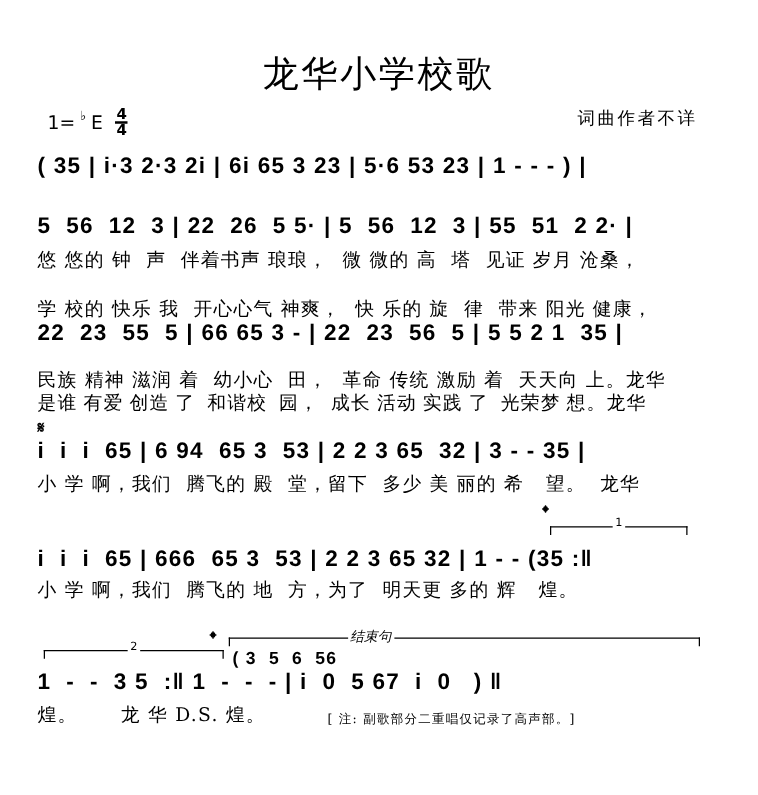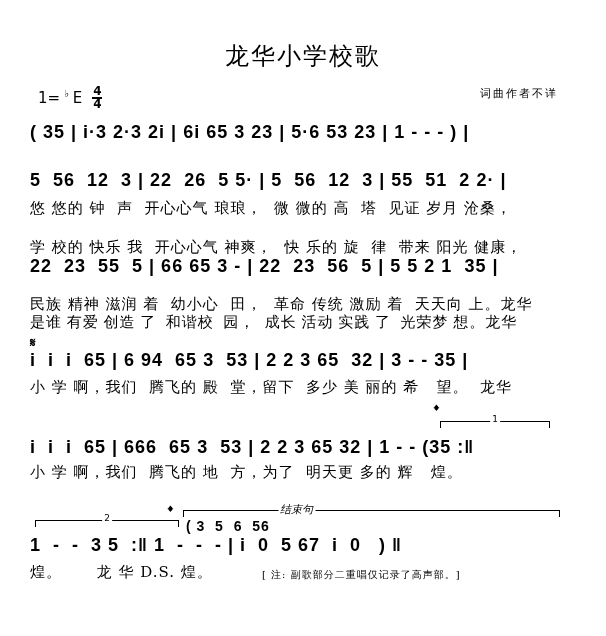--- a/index.html
+++ b/index.html
@@ -1,22 +1,22 @@
 <!DOCTYPE html>
 <html><head>
 <meta charset="utf-8">
 <style>
   html,body{margin:0;padding:0;background:#fff;}
   body{width:606px;height:636px;position:relative;overflow:hidden;font-family:"DejaVu Sans",sans-serif;color:#000;}
-  .title{position:absolute;top:40px;left:0;width:606px;text-align:center;font-size:24px;letter-spacing:2px;}
+  .title{position:absolute;top:40px;left:0;width:606px;text-align:center;font-size:29px;letter-spacing:2px;}
   .key{position:absolute;top:86px;left:38px;font-size:15px;display:flex;align-items:center;gap:4px;}
   .key .flat{font-size:10px;vertical-align:top;position:relative;top:-4px;}
   .frac{display:inline-flex;flex-direction:column;align-items:center;font-weight:bold;font-size:12px;line-height:11px;margin-left:6px;}
   .frac .bar{width:10px;height:1.5px;background:#000;}
-  .credit{position:absolute;top:86px;right:48px;font-size:11px;letter-spacing:2px;}
+  .credit{position:absolute;top:86px;right:48px;font-size:14px;letter-spacing:2px;}
   .row{position:absolute;left:30px;font-family:"Liberation Sans",sans-serif;font-weight:bold;font-size:18px;white-space:pre;letter-spacing:1px;}
   .lyric{position:absolute;left:30px;font-family:"DejaVu Serif",serif;font-size:15px;white-space:pre;letter-spacing:1px;}
   .bracket{position:absolute;border-top:1px solid #000;border-left:1px solid #000;border-right:1px solid #000;height:6px;}
   .bracket .num{position:absolute;top:-8px;left:50%;font-size:9px;background:#fff;padding:0 2px;transform:translateX(-50%);}
   .coda{position:absolute;font-size:14px;font-weight:bold;}
   .note{position:absolute;top:568px;left:262px;font-family:"DejaVu Serif",serif;font-size:10px;letter-spacing:1px;text-align:right;}
   .segno{position:absolute;font-size:13px;font-weight:bold;}
 </style>
 </head>
 <body>
@@ -31,21 +31,21 @@
     <span>4</span>
     <span class="bar"></span>
     <span>4</span>
   </span>
 </div>
 <div class="credit">词曲作者不详</div>
 
 <div class="row" style="top:122px;text-align:right;">( 35 | i·3 2·3 2i | 6i 65 3 23 | 5·6 53 23 | 1 - - - ) |</div>
 
 <div class="row" style="top:170px;">5  56  12  3 | 22  26  5 5· | 5  56  12  3 | 55  51  2 2· |</div>
-<div class="lyric" style="top:199px;">悠 悠的 钟  声  开心心气 琅琅，  微 微的 高  塔  见证 岁月 沧桑，</div>
+<div class="lyric" style="top:199px;">悠 悠的 钟  声  伴着书声 琅琅，  微 微的 高  塔  见证 岁月 沧桑，</div>
 <div class="lyric" style="top:238px;">学 校的 快乐 我  开心心气 神爽，  快 乐的 旋  律  带来 阳光 健康，</div>
 
 <div class="row" style="top:256px;">22  23  55  5 | 66 65 3 - | 22  23  56  5 | 5 5 2 1  35 |</div>
 <div class="lyric" style="top:295px;">民族 精神 滋润 着  幼小心  田，  革命 传统 激励 着  天天向 上。龙华</div>
 <div class="lyric" style="top:313px;font-family:Liberation Serif, serif;">是谁 有爱 创造 了  和谐校  园，  成长 活动 实践 了  光荣梦 想。龙华</div>
 
 <div class="segno" style="top:335px;left:30px;">𝄋</div>
 <div class="row" style="top:350px;">i  i  i  65 | 6 94  65 3  53 | 2 2 3 65  32 | 3 - - 35 |</div>
 <div class="lyric" style="top:378px;">小 学 啊，我们  腾飞的 殿  堂，留下  多少 美 丽的 希   望。  龙华</div>
 

